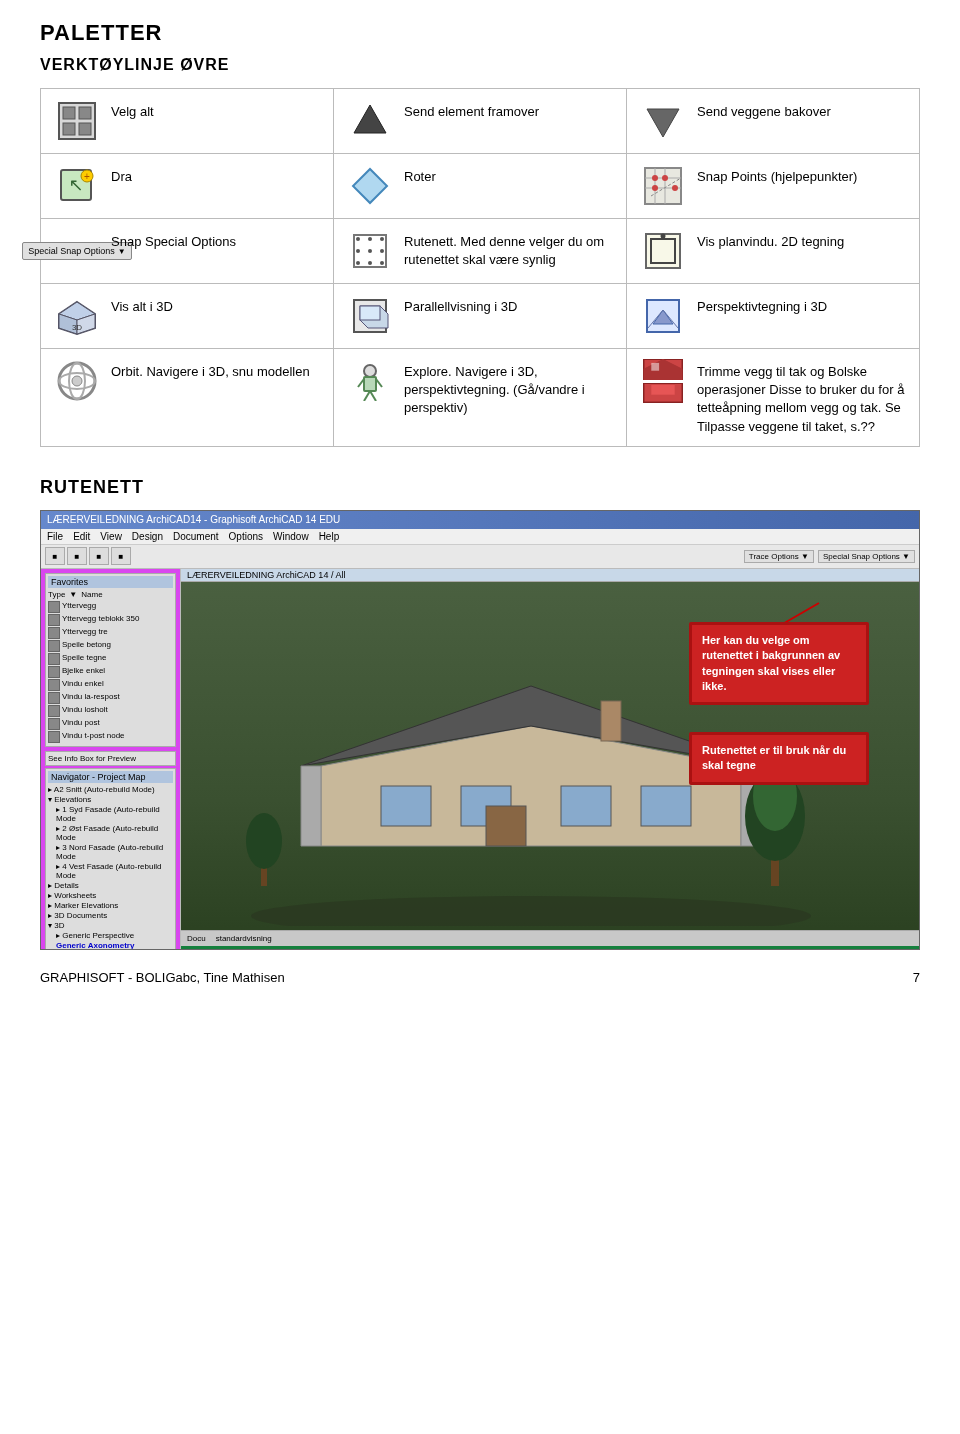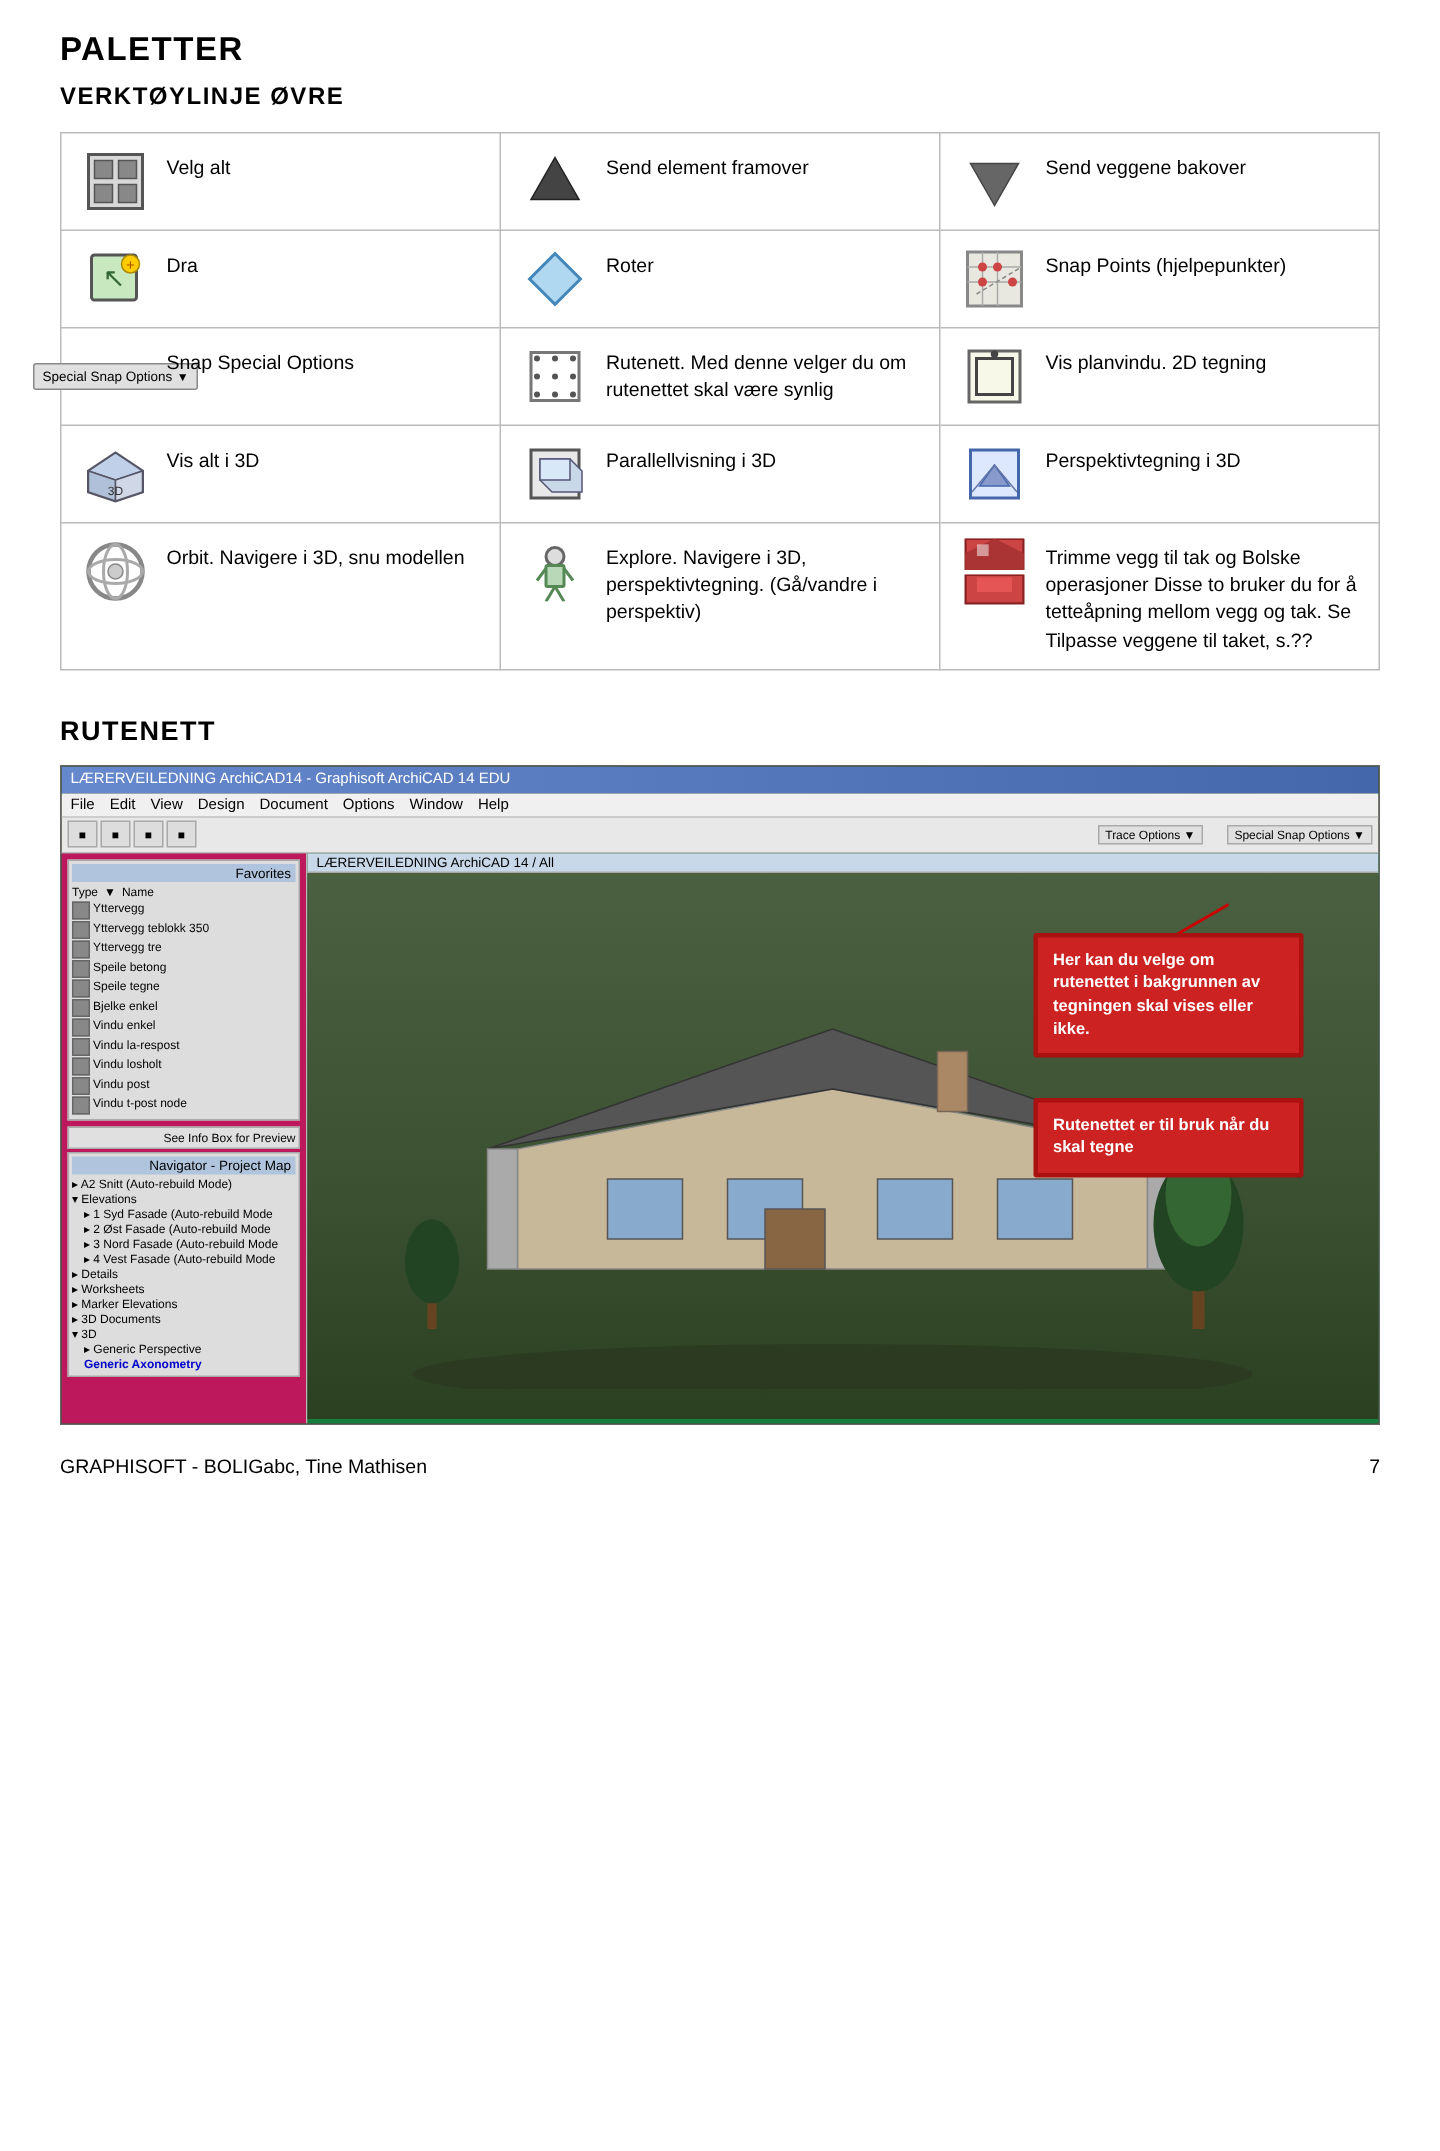--- a/index.html
+++ b/index.html
@@ -106,27 +106,26 @@
       background: #ddd;
       border: 1px solid #aaa;
       font-size: 8px;
       display: flex; align-items: center; justify-content: center;
     }
     .archicad-body {
       display: flex;
       height: calc(100% - 58px);
     }
     .archicad-sidebar {
-      width: 164px;
-      background: #be185d;
+      width: 140px;
+      background: #d946ef;
       border-right: 1px solid #bbb;
       font-size: 9px;
       padding: 4px;
       overflow: hidden;
-      text-align: right;
     }
     .sidebar-panel {
       background: #ddd;
       border: 1px solid #aaa;
       margin-bottom: 4px;
       padding: 2px;
     }
     .sidebar-panel-title {
       background: #b0c4de;
       font-size: 9px;
@@ -428,21 +427,21 @@
 
     <div class="archicad-toolbar">
       <div class="toolbar-btn">■</div>
       <div class="toolbar-btn">■</div>
       <div class="toolbar-btn">■</div>
       <div class="toolbar-btn">■</div>
       <div style="flex:1;"></div>
       <div style="background:#e0e0e0;border:1px solid #aaa;font-size:8px;padding:1px 4px;display:flex;align-items:center;gap:2px;">
         Trace Options ▼
       </div>
-      <div style="background:#e0e0e0;border:1px solid #aaa;font-size:8px;padding:1px 4px;display:flex;align-items:center;gap:2px;margin-left:14px;">
+      <div style="background:#e0e0e0;border:1px solid #aaa;font-size:8px;padding:1px 4px;display:flex;align-items:center;gap:2px;margin-left:2px;">
         Special Snap Options ▼
       </div>
     </div>
 
     <div class="archicad-body">
 
       <div class="archicad-sidebar">
         <div class="sidebar-panel">
           <div class="sidebar-panel-title">Favorites</div>
           <div style="font-size:8px;margin-bottom:2px;display:flex;gap:4px;">
@@ -581,20 +580,24 @@
 
             <div style="position:absolute;top:-10px;right:60px;width:60px;height:2px;background:#cc0000;transform:rotate(-30deg);transform-origin:right center;"></div>
             <div class="callout-box" style="top:10px;right:10px;width:180px;">
               <span>Her kan du velge om rutenettet i bakgrunnen av tegningen skal vises eller ikke.</span>
             </div>
             <div class="callout-box" style="top:120px;right:10px;width:180px;">
               <span>Rutenettet er til bruk når du skal tegne</span>
             </div>
           </div>
 
+          <div style="position:absolute;bottom:0;left:0;right:0;height:16px;background:#c8c8c8;border-top:1px solid #aaa;font-size:8px;display:flex;align-items:center;gap:10px;padding:0 6px;">
+            <span>Docu</span>
+            <span>standardvisning</span>
+          </div>
         </div>
       </div>
     </div>
   </div>
 </div>
 
 <div class="page-footer">
   <div>GRAPHISOFT - BOLIGabc, Tine Mathisen</div>
   <div>7</div>
 </div>

